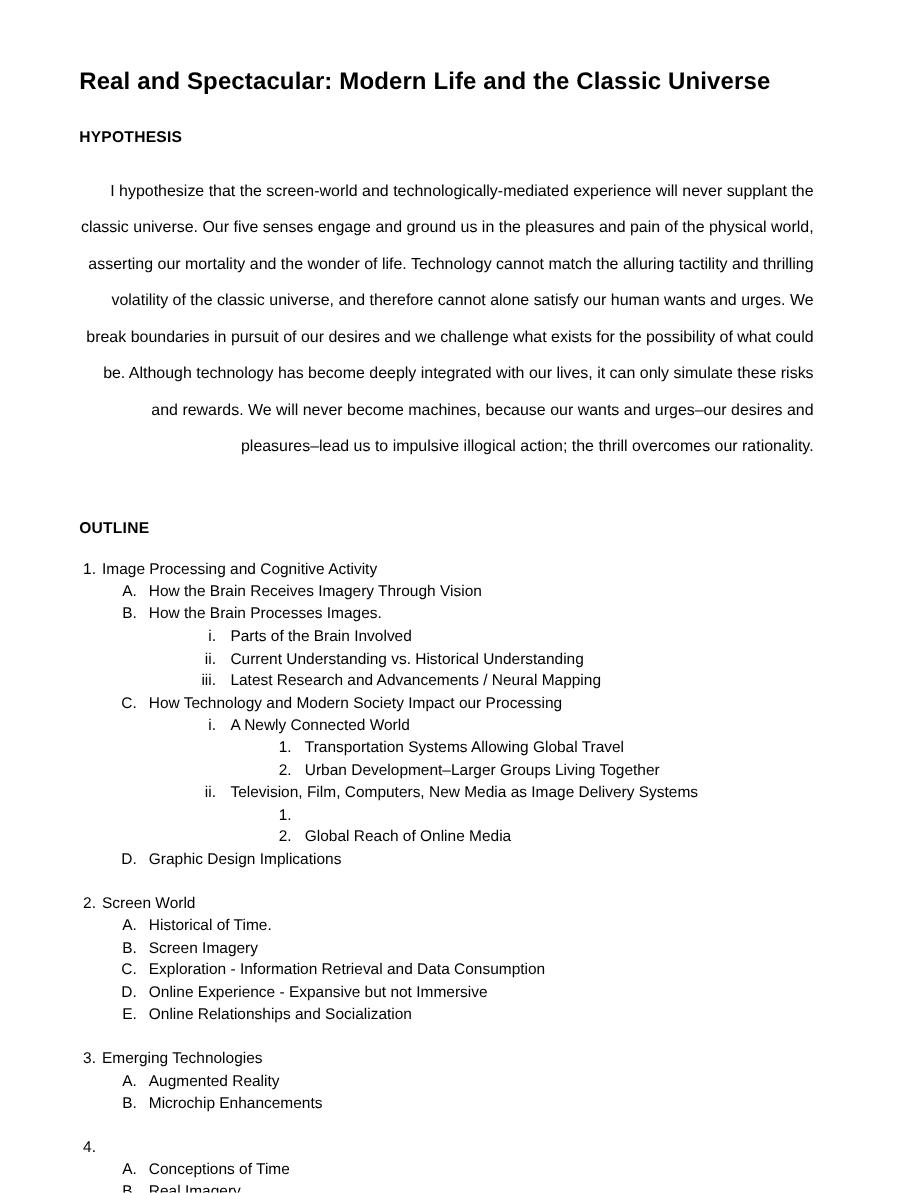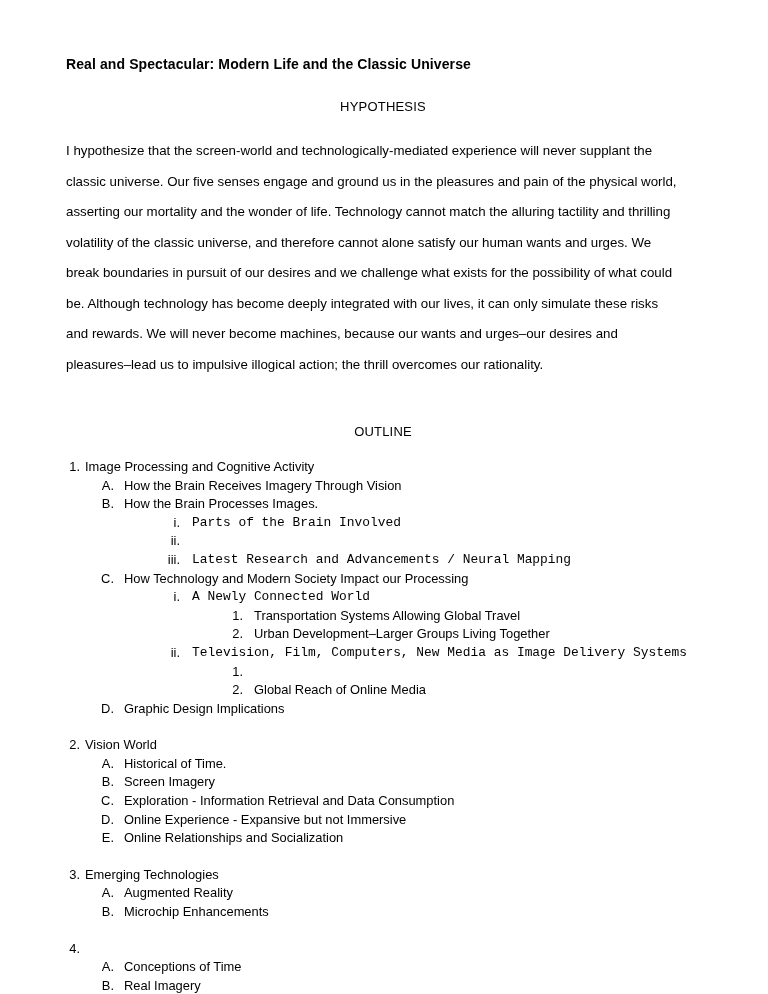--- a/index.html
+++ b/index.html
@@ -17,42 +17,41 @@
   .page {
     position: relative;
     width: 768px;
     height: 994px;
     background: #ffffff;
     box-sizing: border-box;
     padding: 56px 68px 0 66px;
     overflow: hidden;
   }
   .doc-title {
-    font-size: 14px;
+    font-size: 20px;
     font-weight: bold;
     line-height: 1.2;
     margin: 0 0 26px 0;
     letter-spacing: 0.1px;
   }
   .section-heading {
     font-size: 13px;
-    font-weight: normal;
+    font-weight: bold;
     line-height: 1.2;
     margin: 0 0 22px 0;
     letter-spacing: 0.2px;
-    text-align: center;
   }
   .section-heading.outline-heading {
     margin: 0 0 18px 0;
   }
   .hypothesis-body {
     font-size: 13.3px;
     line-height: 30.5px;
     margin: 0;
-    text-align: left;
+    text-align: right;
     width: 612px;
   }
   .spacer-large {
     height: 44px;
   }
   
   .outline {
     font-size: 12.9px;
     line-height: 18.6px;
   }
@@ -88,21 +87,20 @@
   }
   .lvl2 .o-text {
     padding-left: 10px;
   }
   
   .lvl3 .o-marker {
     width: 114px;
   }
   .lvl3 .o-text {
     padding-left: 12px;
-    font-family: Liberation Mono, monospace;
   }
   
   .lvl4 .o-marker {
     width: 177px;
   }
   .lvl4 .o-text {
     padding-left: 11px;
     text-align: center;
   }
 </style>
@@ -134,20 +132,21 @@
         <div class="o-row lvl2">
           <span class="o-marker">B.</span>
           <span class="o-text">How the Brain Processes Images.</span>
         </div>
         <div class="o-row lvl3">
           <span class="o-marker">i.</span>
           <span class="o-text">Parts of the Brain Involved</span>
         </div>
         <div class="o-row lvl3">
           <span class="o-marker">ii.</span>
+          <span class="o-text">Current Understanding vs. Historical Understanding</span>
         </div>
         <div class="o-row lvl3">
           <span class="o-marker">iii.</span>
           <span class="o-text">Latest Research and Advancements / Neural Mapping</span>
         </div>
         <div class="o-row lvl2">
           <span class="o-marker">C.</span>
           <span class="o-text">How Technology and Modern Society Impact our Processing</span>
         </div>
         <div class="o-row lvl3">
@@ -174,21 +173,21 @@
           <span class="o-text">Global Reach of Online Media</span>
         </div>
         <div class="o-row lvl2">
           <span class="o-marker">D.</span>
           <span class="o-text">Graphic Design Implications</span>
         </div>
       </div>
       <div class="outline-group">
         <div class="o-row lvl1">
           <span class="o-marker">2.</span>
-          <span class="o-text">Vision World</span>
+          <span class="o-text">Screen World</span>
         </div>
         <div class="o-row lvl2">
           <span class="o-marker">A.</span>
           <span class="o-text">Historical of Time.</span>
         </div>
         <div class="o-row lvl2">
           <span class="o-marker">B.</span>
           <span class="o-text">Screen Imagery</span>
         </div>
         <div class="o-row lvl2">

